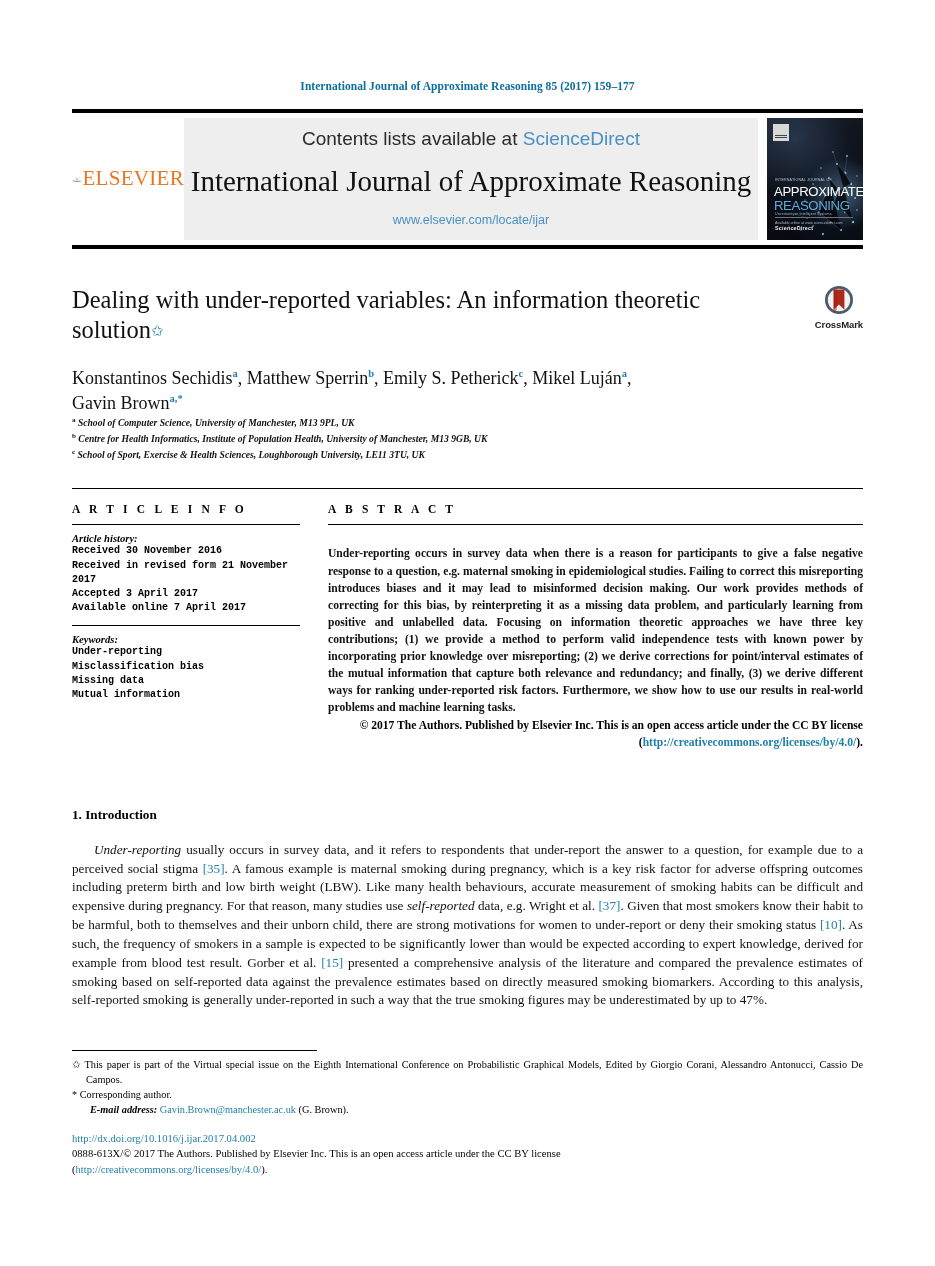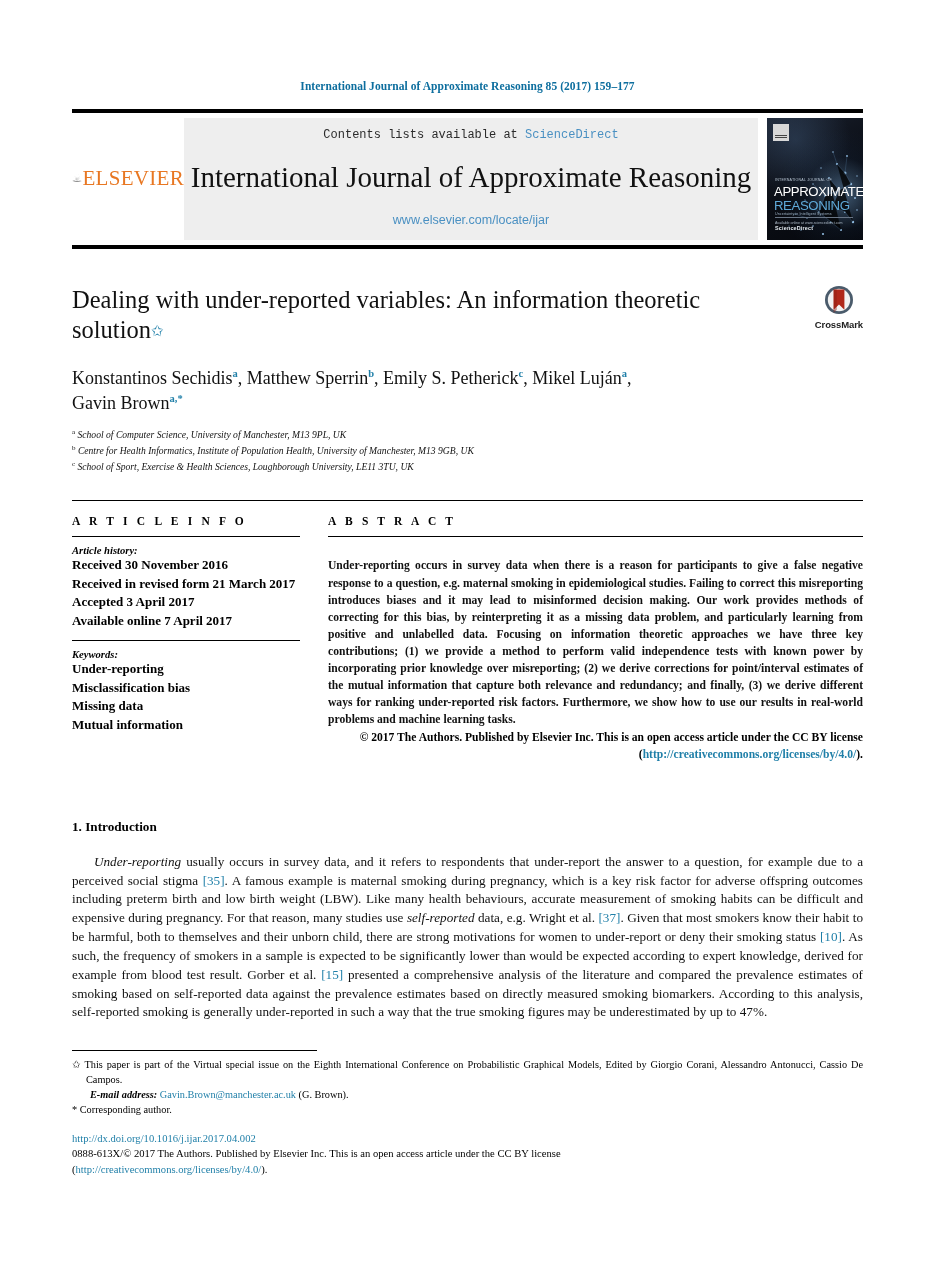--- a/index.html
+++ b/index.html
@@ -63,22 +63,22 @@
   .masthead-center {
     flex: 1 1 auto;
     background: #eeeeee;
     display: flex;
     flex-direction: column;
     justify-content: space-between;
     align-items: center;
     padding: 10px 0 13px 0;
   }
   .contents-line {
-    font-family: Liberation Mono, monospace;
-    font-size: 12px;
+    font-family: Liberation Sans, sans-serif;
+    font-size: 19px;
     color: #2b2b2b;
   }
   .contents-line .sd-link { color: #4a90c2; }
   .journal-title {
     font-family: "Liberation Serif", serif;
     font-size: 29px;
     color: #111111;
     line-height: 1.05;
   }
   .journal-url {
@@ -182,26 +182,25 @@
     font-family: "Liberation Serif", serif;
     font-size: 18px;
     line-height: 1.37;
     max-width: 700px;
     color: #111;
   }
   .authors sup { color: #1f7fa8; font-size: 10.5px; font-weight: bold; }
 
   
   .affiliations {
-    margin-top: 12px;
     font-family: "Liberation Serif", serif;
     font-style: italic;
     font-size: 9.6px;
     line-height: 1.62;
-    font-weight: normal;
+    font-weight: bold;
     color: #111;
   }
   .affiliations sup { font-size: 7px; font-style: normal; }
 
   
   .info-abstract {
     margin-top: 26px;
     display: flex;
     gap: 28px;
     border-top: 1px solid #000;
@@ -219,23 +218,24 @@
   .rule-thin {
     border-top: 1.6px solid #000;
     margin: 9px 0 8px 0;
   }
   .info-label {
     font-style: italic;
     font-weight: bold;
     font-size: 10.6px;
   }
   .info-list {
-    font-size: 13px;
+    font-size: 10px;
     line-height: 1.42;
     font-weight: bold;
+    font-family: Liberation Mono, monospace;
   }
   .info-block2 { margin-top: 10px; }
   .abstract-text {
     font-size: 11.6px;
     line-height: 1.47;
     text-align: justify;
     font-weight: bold;
     color: #111;
     margin-top: 20px;
   }
@@ -425,21 +425,21 @@
   </div>
 
   <div class="info-abstract">
 
     <div class="col-info">
       <div class="sec-head">A R T I C L E   I N F O</div>
       <div class="rule-thin"></div>
       <div class="info-label">Article history:</div>
       <div class="info-list">
         <div>Received 30 November 2016</div>
-        <div>Received in revised form 21 March 2017</div>
+        <div>Received in revised form 21 November 2017</div>
         <div>Accepted 3 April 2017</div>
         <div>Available online 7 April 2017</div>
       </div>
       <div class="info-block2">
         <div class="rule-thin"></div>
         <div class="info-label">Keywords:</div>
         <div class="info-list">
           <div>Under-reporting</div>
           <div>Misclassification bias</div>
           <div>Missing data</div>
@@ -457,22 +457,22 @@
   </div>
 
   <div class="body-section">
     <h2 class="section-title">1. Introduction</h2>
     <p class="body-par"><i>Under-reporting</i><span> usually occurs in survey data, and it refers to respondents that under-report the answer to a question, for example due to a perceived social stigma </span><span class="lnk">[35]</span><span>. A famous example is maternal smoking during pregnancy, which is a key risk factor for adverse offspring outcomes including preterm birth and low birth weight (LBW). Like many health behaviours, accurate measurement of smoking habits can be difficult and expensive during pregnancy. For that reason, many studies use </span><i>self-reported</i><span> data, e.g. Wright et al. </span><span class="lnk">[37]</span><span>. Given that most smokers know their habit to be harmful, both to themselves and their unborn child, there are strong motivations for women to under-report or deny their smoking status </span><span class="lnk">[10]</span><span>. As such, the frequency of smokers in a sample is expected to be significantly lower than would be expected according to expert knowledge, derived for example from blood test result. Gorber et al. </span><span class="lnk">[15]</span><span> presented a comprehensive analysis of the literature and compared the prevalence estimates of smoking based on self-reported data against the prevalence estimates based on directly measured smoking biomarkers. According to this analysis, self-reported smoking is generally under-reported in such a way that the true smoking figures may be underestimated by up to 47%.</span></p>
   </div>
 
   <div class="foot-rule"></div>
   <div class="footnotes">
     <div class="fn-item"><span class="fn-mark">✩</span> <span>This paper is part of the Virtual special issue on the Eighth International Conference on Probabilistic Graphical Models, Edited by Giorgio Corani, Alessandro Antonucci, Cassio De Campos.</span></div>
+    <div class="fn-item"><span class="fn-mark">*</span> <span>Corresponding author.</span></div>
     <div class="fn-item" style="padding-left:18px;text-indent:0;"><span class="fn-email-label">E-mail address:</span> <span class="lnk">Gavin.Brown@manchester.ac.uk</span> <span>(G. Brown).</span></div>
-    <div class="fn-item"><span class="fn-mark">*</span> <span>Corresponding author.</span></div>
   </div>
 
   <div class="footer-block">
     <div class="lnk">http://dx.doi.org/10.1016/j.ijar.2017.04.002</div>
     <div>0888-613X/© 2017 The Authors. Published by Elsevier Inc. This is an open access article under the CC BY license</div>
     <div><span>(</span><span class="lnk">http://creativecommons.org/licenses/by/4.0/</span><span>).</span></div>
   </div>
 
 </div>
 

